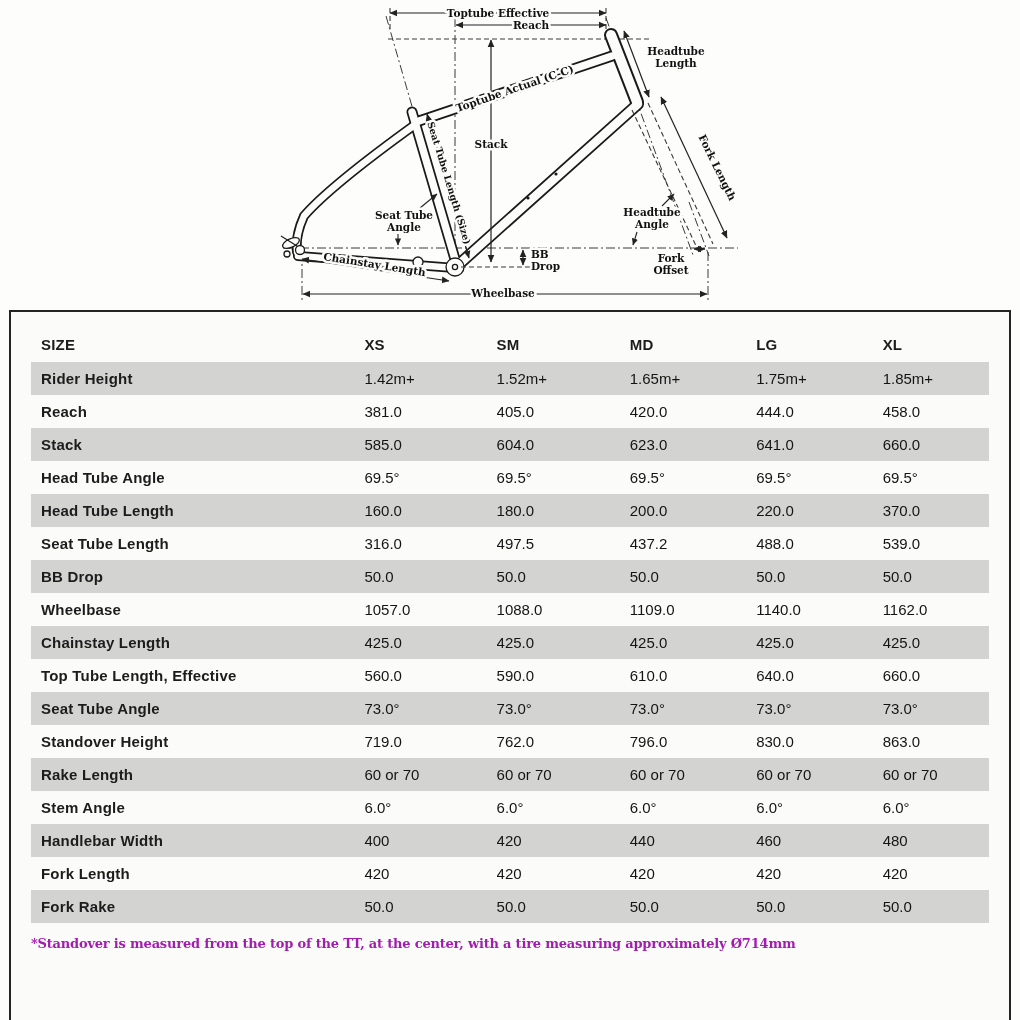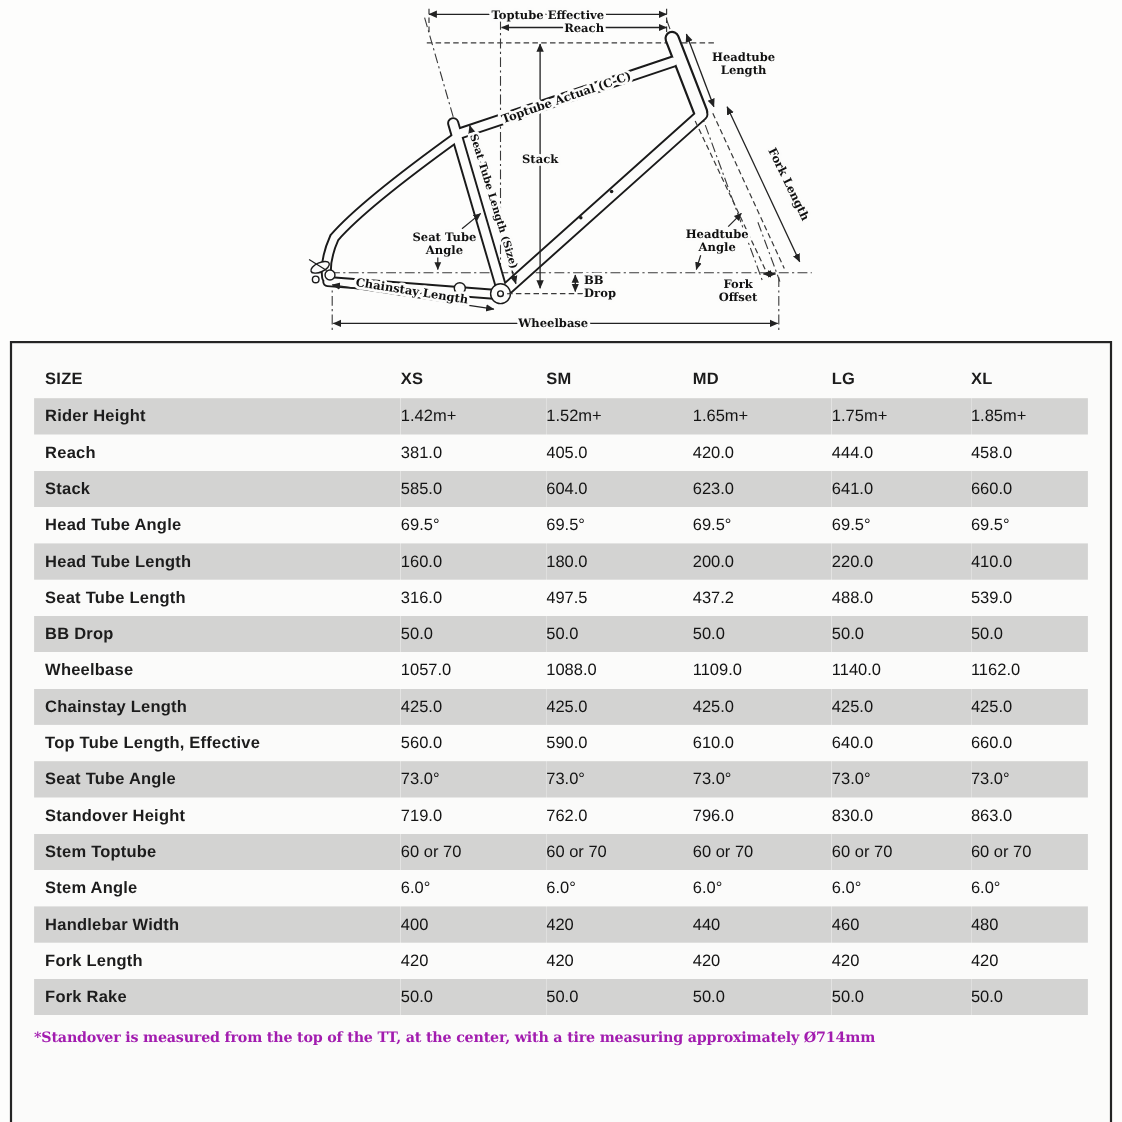--- a/index.html
+++ b/index.html
@@ -190,21 +190,21 @@
     <td>69.5°</td>
     <td>69.5°</td>
     <td>69.5°</td>
   </tr>
         <tr>
     <th class="row-label">Head Tube Length</th>
     <td>160.0</td>
     <td>180.0</td>
     <td>200.0</td>
     <td>220.0</td>
-    <td>410.0</td>
+    <td>370.0</td>
   </tr>
         <tr>
     <th class="row-label">Seat Tube Length</th>
     <td>316.0</td>
     <td>497.5</td>
     <td>437.2</td>
     <td>488.0</td>
     <td>539.0</td>
   </tr>
         <tr>
@@ -249,21 +249,21 @@
   </tr>
         <tr>
     <th class="row-label">Standover Height</th>
     <td>719.0</td>
     <td>762.0</td>
     <td>796.0</td>
     <td>830.0</td>
     <td>863.0</td>
   </tr>
         <tr>
-    <th class="row-label">Stem Toptube</th>
+    <th class="row-label">Rake Length</th>
     <td>60 or 70</td>
     <td>60 or 70</td>
     <td>60 or 70</td>
     <td>60 or 70</td>
     <td>60 or 70</td>
   </tr>
         <tr>
     <th class="row-label">Stem Angle</th>
     <td>6.0°</td>
     <td>6.0°</td>

